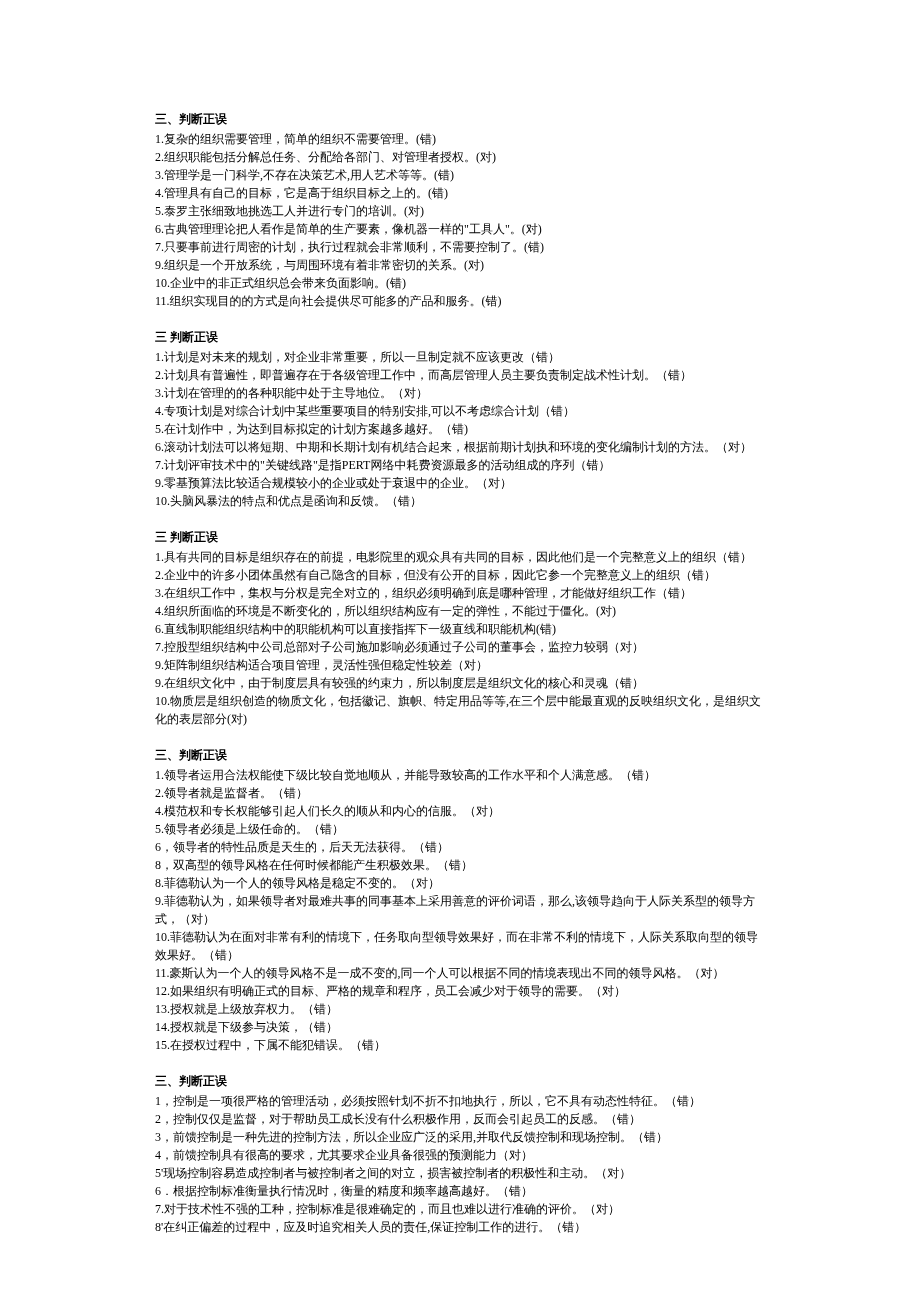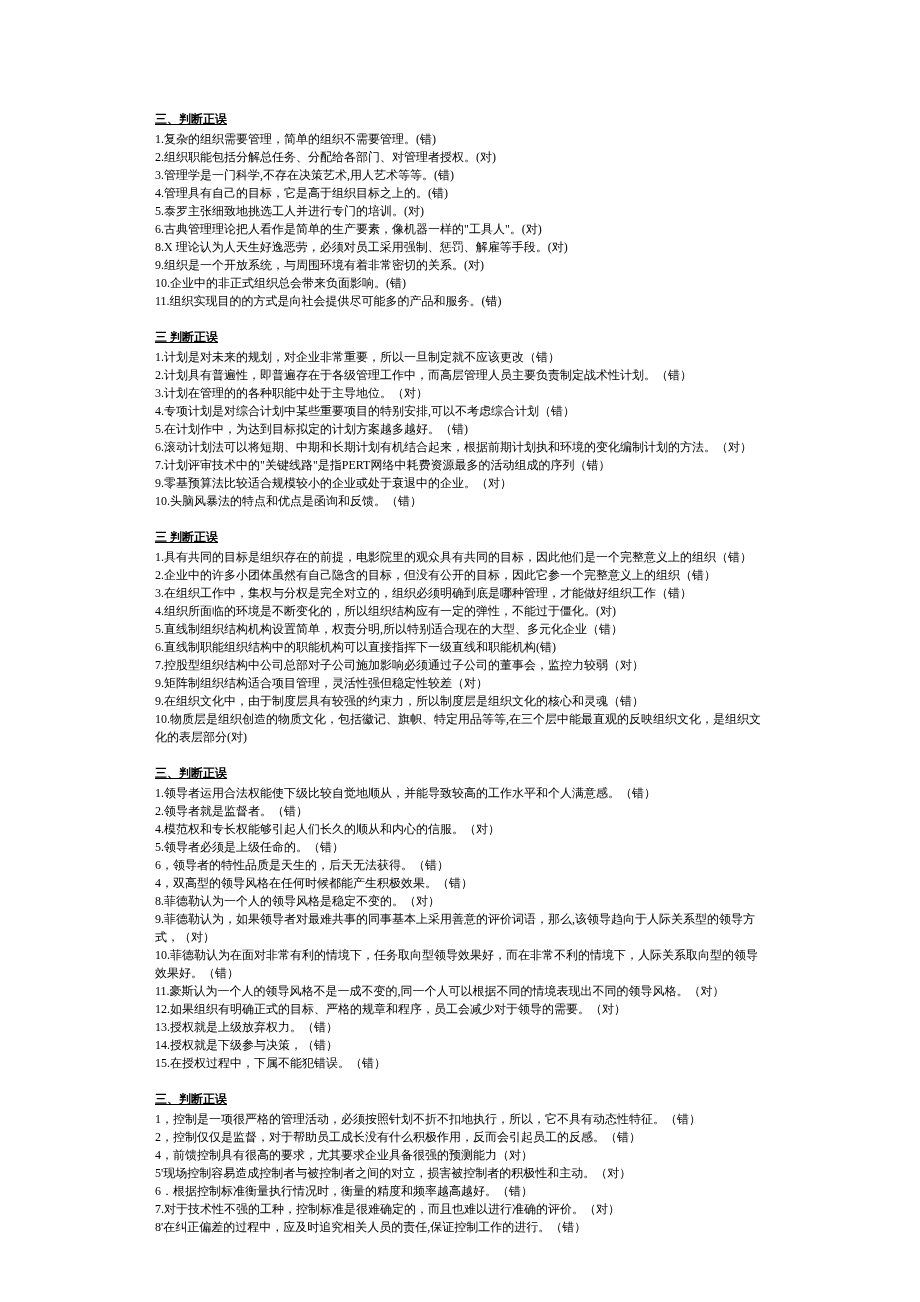--- a/index.html
+++ b/index.html
@@ -11,40 +11,39 @@
       color: #000;
       padding: 110px 155px 60px 155px;
       width: 920px;
     }
     .section {
       margin-bottom: 18px;
     }
     .section-title {
       font-weight: bold;
       margin-bottom: 2px;
-      text-decoration: underline;
     }
     .item {
       display: block;
       font-family: Liberation Serif, serif;
     }
   </style>
 </head>
 <body>
 
 <div id="content">
     <div class="section">
       <div class="section-title">三、判断正误</div>
       <span class="item">1.复杂的组织需要管理，简单的组织不需要管理。(错)</span>
       <span class="item">2.组织职能包括分解总任务、分配给各部门、对管理者授权。(对)</span>
       <span class="item">3.管理学是一门科学,不存在决策艺术,用人艺术等等。(错)</span>
       <span class="item">4.管理具有自己的目标，它是高于组织目标之上的。(错)</span>
       <span class="item">5.泰罗主张细致地挑选工人并进行专门的培训。(对)</span>
       <span class="item">6.古典管理理论把人看作是简单的生产要素，像机器一样的"工具人"。(对)</span>
-      <span class="item">8.X 理论认为人天生好逸恶劳，必须对员工采用强制、惩罚、解雇等手段。(对)</span>
+      <span class="item">7.只要事前进行周密的计划，执行过程就会非常顺利，不需要控制了。(错)</span>
       <span class="item">9.组织是一个开放系统，与周围环境有着非常密切的关系。(对)</span>
       <span class="item">10.企业中的非正式组织总会带来负面影响。(错)</span>
       <span class="item">11.组织实现目的的方式是向社会提供尽可能多的产品和服务。(错)</span>
     </div>
     <div class="section">
       <div class="section-title">三 判断正误</div>
       <span class="item">1.计划是对未来的规划，对企业非常重要，所以一旦制定就不应该更改（错）</span>
       <span class="item">2.计划具有普遍性，即普遍存在于各级管理工作中，而高层管理人员主要负责制定战术性计划。（错）</span>
       <span class="item">3.计划在管理的的各种职能中处于主导地位。（对）</span>
       <span class="item">4.专项计划是对综合计划中某些重要项目的特别安排,可以不考虑综合计划（错）</span>
@@ -53,47 +52,47 @@
       <span class="item">7.计划评审技术中的"关键线路"是指PERT网络中耗费资源最多的活动组成的序列（错）</span>
       <span class="item">9.零基预算法比较适合规模较小的企业或处于衰退中的企业。（对）</span>
       <span class="item">10.头脑风暴法的特点和优点是函询和反馈。（错）</span>
     </div>
     <div class="section">
       <div class="section-title">三 判断正误</div>
       <span class="item">1.具有共同的目标是组织存在的前提，电影院里的观众具有共同的目标，因此他们是一个完整意义上的组织（错）</span>
       <span class="item">2.企业中的许多小团体虽然有自己隐含的目标，但没有公开的目标，因此它参一个完整意义上的组织（错）</span>
       <span class="item">3.在组织工作中，集权与分权是完全对立的，组织必须明确到底是哪种管理，才能做好组织工作（错）</span>
       <span class="item">4.组织所面临的环境是不断变化的，所以组织结构应有一定的弹性，不能过于僵化。(对)</span>
-      <span class="item">5.直线制组织结构机构设置简单，权责分明,所以特别适合现在的大型、多元化企业（错）</span>
       <span class="item">6.直线制职能组织结构中的职能机构可以直接指挥下一级直线和职能机构(错)</span>
       <span class="item">7.控股型组织结构中公司总部对子公司施加影响必须通过子公司的董事会，监控力较弱（对）</span>
       <span class="item">9.矩阵制组织结构适合项目管理，灵活性强但稳定性较差（对）</span>
       <span class="item">9.在组织文化中，由于制度层具有较强的约束力，所以制度层是组织文化的核心和灵魂（错）</span>
       <span class="item">10.物质层是组织创造的物质文化，包括徽记、旗帜、特定用品等等,在三个层中能最直观的反映组织文化，是组织文化的表层部分(对)</span>
     </div>
     <div class="section">
       <div class="section-title">三、判断正误</div>
       <span class="item">1.领导者运用合法权能使下级比较自觉地顺从，并能导致较高的工作水平和个人满意感。（错）</span>
       <span class="item">2.领导者就是监督者。（错）</span>
       <span class="item">4.模范权和专长权能够引起人们长久的顺从和内心的信服。（对）</span>
       <span class="item">5.领导者必须是上级任命的。（错）</span>
       <span class="item">6，领导者的特性品质是天生的，后天无法获得。（错）</span>
-      <span class="item">4，双高型的领导风格在任何时候都能产生积极效果。（错）</span>
+      <span class="item">8，双高型的领导风格在任何时候都能产生积极效果。（错）</span>
       <span class="item">8.菲德勒认为一个人的领导风格是稳定不变的。（对）</span>
       <span class="item">9.菲德勒认为，如果领导者对最难共事的同事基本上采用善意的评价词语，那么,该领导趋向于人际关系型的领导方式，（对）</span>
       <span class="item">10.菲德勒认为在面对非常有利的情境下，任务取向型领导效果好，而在非常不利的情境下，人际关系取向型的领导效果好。（错）</span>
       <span class="item">11.豪斯认为一个人的领导风格不是一成不变的,同一个人可以根据不同的情境表现出不同的领导风格。（对）</span>
       <span class="item">12.如果组织有明确正式的目标、严格的规章和程序，员工会减少对于领导的需要。（对）</span>
       <span class="item">13.授权就是上级放弃权力。（错）</span>
       <span class="item">14.授权就是下级参与决策，（错）</span>
       <span class="item">15.在授权过程中，下属不能犯错误。（错）</span>
     </div>
     <div class="section">
       <div class="section-title">三、判断正误</div>
       <span class="item">1，控制是一项很严格的管理活动，必须按照针划不折不扣地执行，所以，它不具有动态性特征。（错）</span>
       <span class="item">2，控制仅仅是监督，对于帮助员工成长没有什么积极作用，反而会引起员工的反感。（错）</span>
+      <span class="item">3，前馈控制是一种先进的控制方法，所以企业应广泛的采用,并取代反馈控制和现场控制。（错）</span>
       <span class="item">4，前馈控制具有很高的要求，尤其要求企业具备很强的预测能力（对）</span>
       <span class="item">5'现场控制容易造成控制者与被控制者之间的对立，损害被控制者的积极性和主动。（对）</span>
       <span class="item">6．根据控制标准衡量执行情况时，衡量的精度和频率越高越好。（错）</span>
       <span class="item">7.对于技术性不强的工种，控制标准是很难确定的，而且也难以进行准确的评价。（对）</span>
       <span class="item">8'在纠正偏差的过程中，应及时追究相关人员的责任,保证控制工作的进行。（错）</span>
     </div>
   </div>
 
 </body></html>

